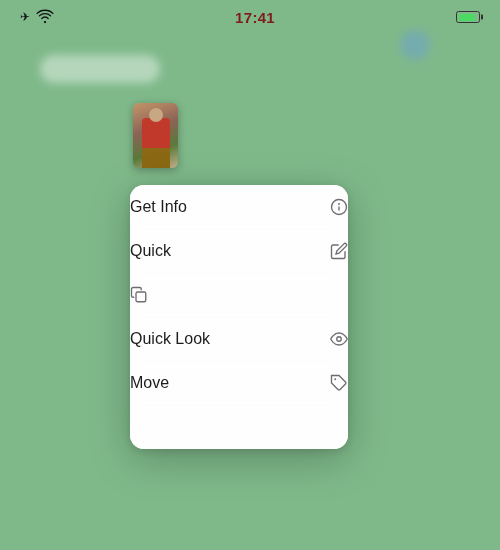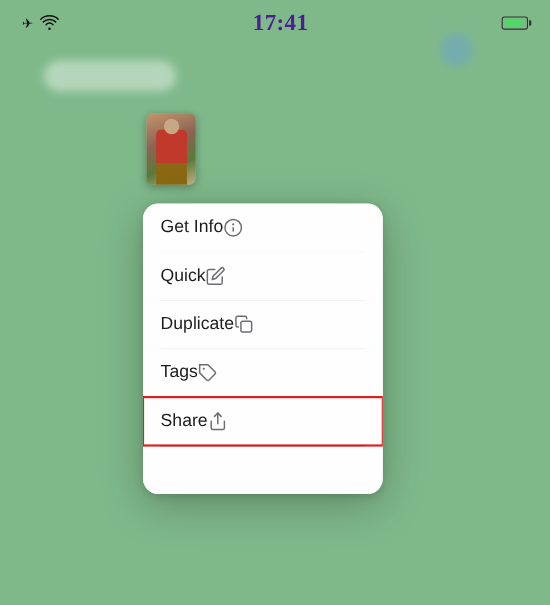--- a/index.html
+++ b/index.html
@@ -23,25 +23,24 @@
       z-index: 10;
     }
 
     .status-left {
       display: flex;
       align-items: center;
       gap: 6px;
     }
 
     .status-center {
-      font-size: 21px;
+      font-size: 15px;
       font-weight: 600;
-      color: #4c1d95;
+      color: #7f1d1d;
       letter-spacing: 0.3px;
-      font-family: Liberation Serif, serif;
     }
 
     .status-right {
       display: flex;
       align-items: center;
       gap: 5px;
     }
 
     
     .icon-airplane {
@@ -133,22 +132,22 @@
       background: rgba(245, 245, 247, 0.97);
       border-radius: 14px;
       overflow: hidden;
       box-shadow: 0 10px 40px rgba(0,0,0,0.25), 0 2px 8px rgba(0,0,0,0.12);
       z-index: 100;
     }
 
     .menu-item {
       display: flex;
       align-items: center;
-      justify-content: flex-start;
-      padding: 0 16px;
+      justify-content: space-between;
+      padding: 0 0;
       height: 44px;
       background: rgba(255,255,255,0.92);
       cursor: pointer;
       position: relative;
     }
 
     .menu-item:not(:last-child)::after {
       content: '';
       position: absolute;
       bottom: 0;
@@ -281,45 +280,43 @@
 
   <div class="menu-item">
     <span class="menu-item-label">Quick</span>
     <svg class="svg-icon menu-item-icon" viewBox="0 0 24 24" fill="none" stroke="currentColor" stroke-width="1.8">
       <path d="M11 4H4a2 2 0 0 0-2 2v14a2 2 0 0 0 2 2h14a2 2 0 0 0 2-2v-7" stroke-linecap="round"></path>
       <path d="M18.5 2.5a2.121 2.121 0 0 1 3 3L12 15l-4 1 1-4 9.5-9.5z" stroke-linecap="round"></path>
     </svg>
   </div>
 
   <div class="menu-item">
-    <span class="menu-item-label">Duplicate</span>
     <svg class="svg-icon menu-item-icon" viewBox="0 0 24 24" fill="none" stroke="currentColor" stroke-width="1.8">
       <rect x="8" y="8" width="13" height="13" rx="2" ry="2"></rect>
       <path d="M5 15H4a2 2 0 0 1-2-2V4a2 2 0 0 1 2-2h9a2 2 0 0 1 2 2v1" stroke-linecap="round"></path>
     </svg>
   </div>
 
-
-  <div class="menu-item">
-    <span class="menu-item-label">Tags</span>
+  <div class="menu-item">
+    <span class="menu-item-label">Quick Look</span>
+    <svg class="svg-icon menu-item-icon" viewBox="0 0 24 24" fill="none" stroke="currentColor" stroke-width="1.8">
+      <path d="M1 12s4-8 11-8 11 8 11 8-4 8-11 8-11-8-11-8z" stroke-linecap="round"></path>
+      <circle cx="12" cy="12" r="3"></circle>
+    </svg>
+  </div>
+
+  <div class="menu-item">
+    <span class="menu-item-label">Move</span>
     <svg class="svg-icon menu-item-icon" viewBox="0 0 24 24" fill="none" stroke="currentColor" stroke-width="1.8">
       <path d="M20.59 13.41l-7.17 7.17a2 2 0 0 1-2.83 0L2 12V2h10l8.59 8.59a2 2 0 0 1 0 2.82z"></path>
       <line x1="7" y1="7" x2="7.01" y2="7" stroke-width="2.5" stroke-linecap="round"></line>
     </svg>
   </div>
 
 
 
-  <div class="menu-item menu-item-share">
-    <span class="menu-item-label">Share</span>
-    <svg class="svg-icon menu-item-icon" viewBox="0 0 24 24" fill="none" stroke="currentColor" stroke-width="1.8">
-      <path d="M4 12v8a2 2 0 0 0 2 2h12a2 2 0 0 0 2-2v-8" stroke-linecap="round"></path>
-      <polyline points="16 6 12 2 8 6" stroke-linecap="round" stroke-linejoin="round"></polyline>
-      <line x1="12" y1="2" x2="12" y2="15" stroke-linecap="round"></line>
-    </svg>
-  </div>
 
   <div class="menu-item menu-item-delete">
     
     
   </div>
 
 </div>
 
 </body></html>

